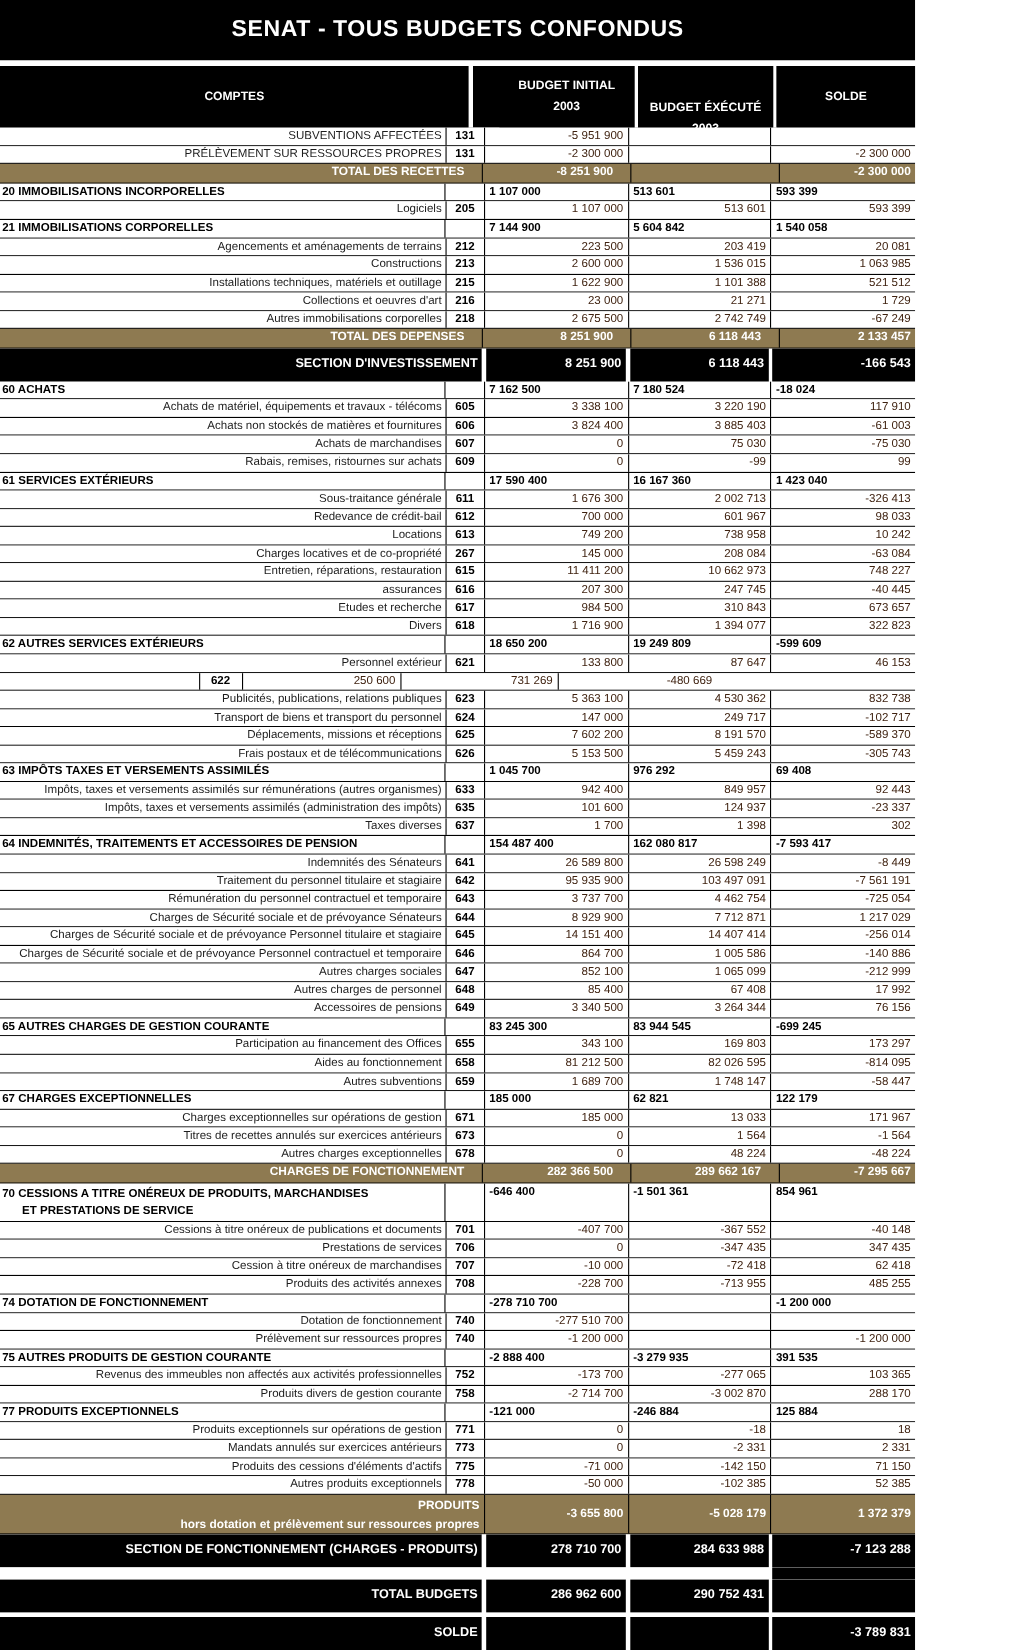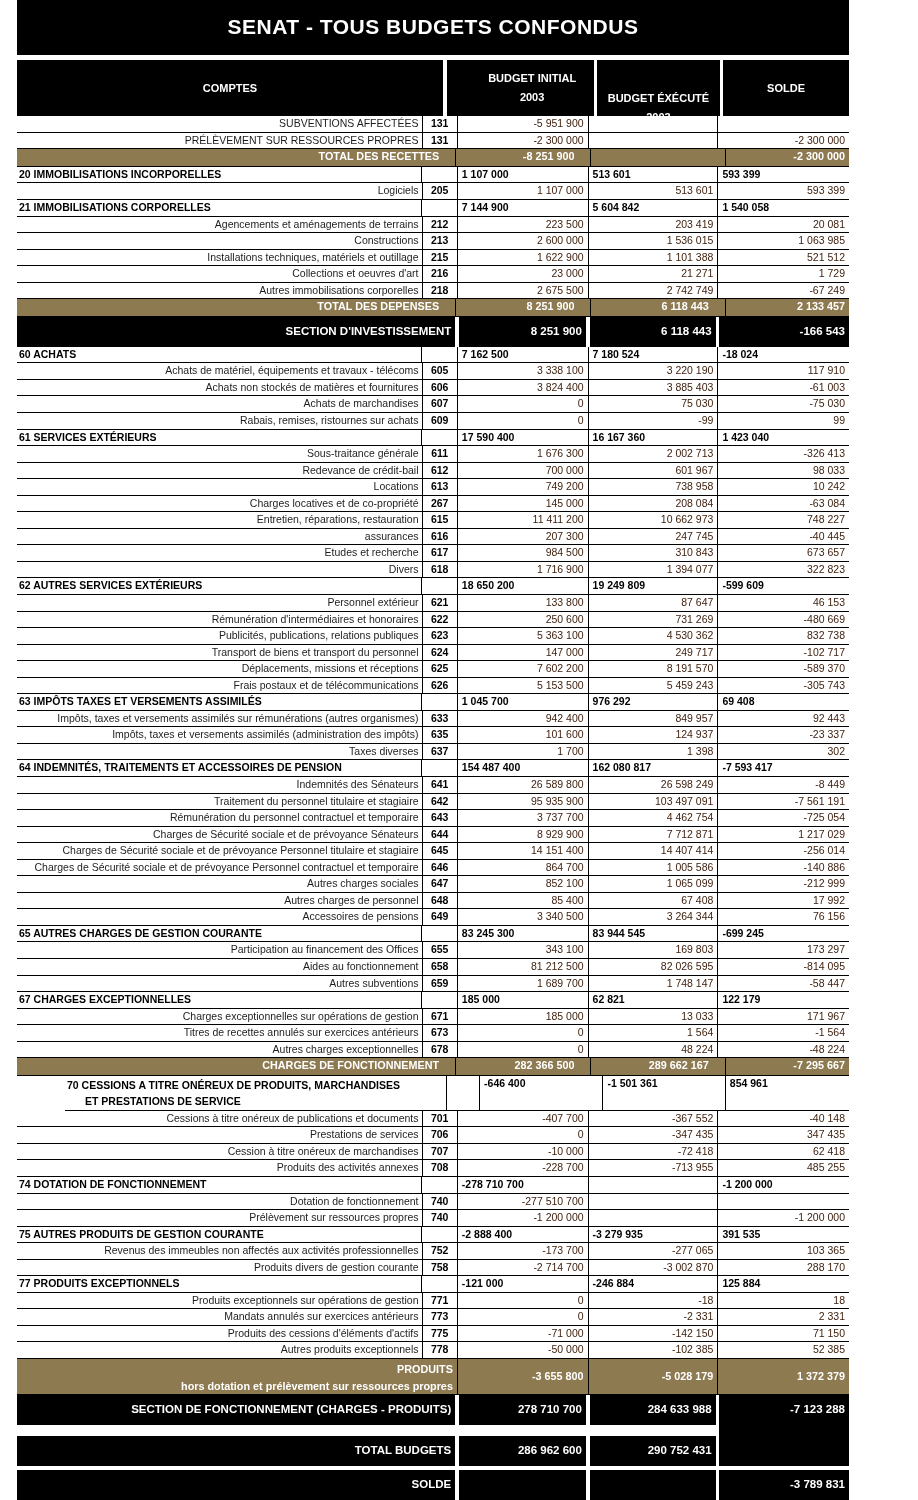--- a/index.html
+++ b/index.html
@@ -1,20 +1,19 @@
 <!DOCTYPE html>
 <html><head>
 <meta charset="utf-8">
 <style>
   html,body{margin:0;padding:0;background:#fff;}
   #page{
     width:832px;height:1500px;background:#fff;overflow:hidden;
     display:flex;flex-direction:column;
     font-family:"Liberation Sans","DejaVu Sans",sans-serif;
-    padding-left:17px;
     -webkit-font-smoothing:antialiased;
   }
   
   .title-bar{height:62px;background:#000;color:#fff;display:flex;align-items:center;justify-content:center;
     font-size:21px;font-weight:bold;letter-spacing:.5px;}
   .white-strip{height:6px;background:#fff;}
   .thead{height:56px;display:flex;background:#000000;}
   .thead .hc{background:#000;color:#fff;font-weight:bold;font-size:11px;
     display:flex;flex-direction:column;align-items:center;justify-content:center;line-height:19px;}
   .hgap{width:4px;background:#fff;}
@@ -32,21 +31,21 @@
   .c-b2{width:143px;border-left:1.6px solid #000;}
   .c-solde{width:145px;border-left:1.6px solid #000;}
   .c-labwide{width:486px;}
   
   .detail{height:16.55px;justify-content:center;}
   .detail .c-lab{text-align:right;padding-right:3px;color:#1d1d1d;}
   .detail .c-code{text-align:center;font-weight:bold;color:#000;}
   .detail .c-b1,.detail .c-b2,.detail .c-solde{text-align:right;padding-right:4px;color:#3f2210;}
   
   .section{height:16.55px;}
-  .section2{height:35px;margin-left:48px;}
+  .section2{height:35px;}
   .section .c-lab,.section2 .c-lab{font-weight:bold;color:#000;padding-left:2px;text-align:left;}
   .section .c-b1,.section .c-b2,.section .c-solde,
   .section2 .c-b1,.section2 .c-b2,.section2 .c-solde{text-align:left;padding-left:4px;font-weight:bold;color:#000;}
   .section2 .c-lab{line-height:16px;padding-top:1px;}
   .section2 .lab-line2{padding-left:18px;}
   
   .tan,.tan2{background:#8E7A51;}
   .tan{height:17.5px;}
   .tan2{height:36px;}
   .tan .c,.tan2 .c{color:#fff;font-weight:bold;text-align:right;padding-right:4px;font-size:10.8px;}
@@ -350,23 +349,20 @@
       <div class="r detail">
         <div class="c c-lab">
           <div class="lab-line1">Personnel extérieur</div>
         </div>
         <div class="c c-code">621</div>
         <div class="c c-b1">133 800</div>
         <div class="c c-b2">87 647</div>
         <div class="c c-solde">46 153</div>
       </div>
       <div class="r detail">
-        <div class="c c-lab">
-          <div class="lab-line1">Rémunération d'intermédiaires et honoraires</div>
-        </div>
         <div class="c c-code">622</div>
         <div class="c c-b1">250 600</div>
         <div class="c c-b2">731 269</div>
         <div class="c c-solde">-480 669</div>
       </div>
       <div class="r detail">
         <div class="c c-lab">
           <div class="lab-line1">Publicités, publications, relations publiques</div>
         </div>
         <div class="c c-code">623</div>

